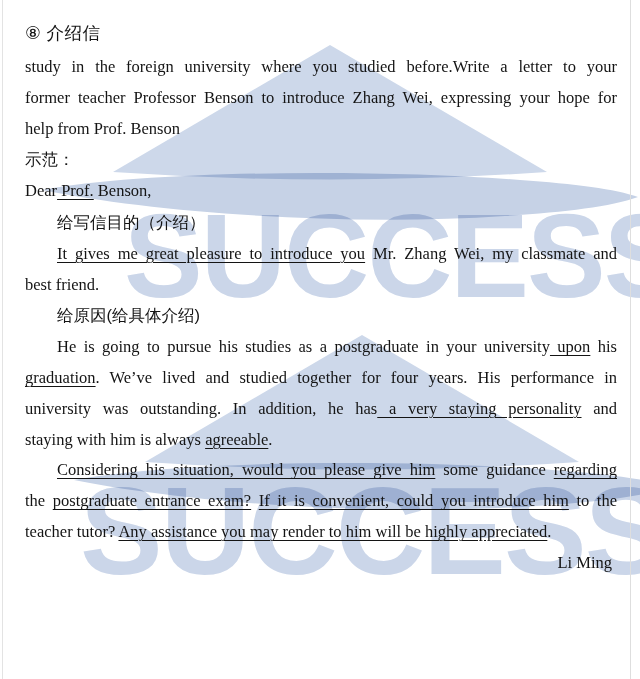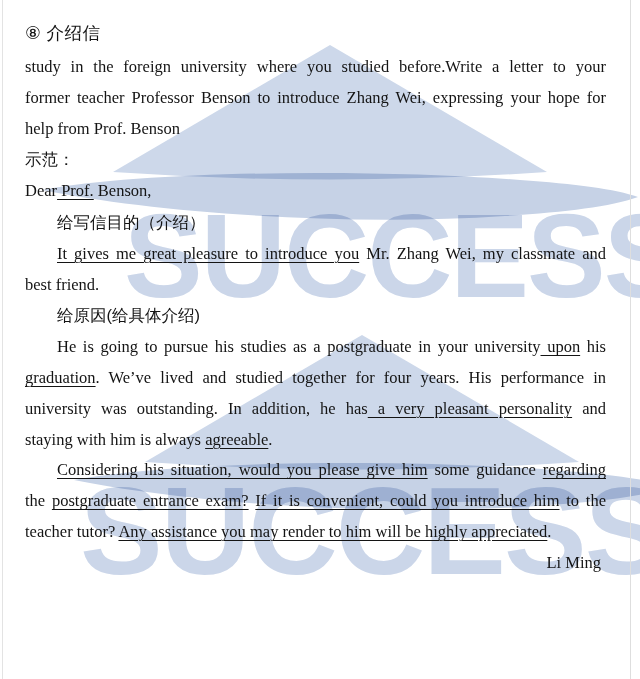--- a/index.html
+++ b/index.html
@@ -5,21 +5,21 @@
   html,body{margin:0;padding:0;}
   body{
     width:640px;height:679px;position:relative;overflow:hidden;
     background:#ffffff;color:#141414;
     font-family:"Liberation Serif","DejaVu Serif",serif;
   }
   .edge{position:absolute;top:0;bottom:0;width:1px;z-index:3;}
   .edge-l{left:2px;background:#e3e3e3;}
   .edge-r{left:630px;background:#dedede;}
   .watermark{position:absolute;top:0;left:0;z-index:0;}
-  .doc{position:absolute;inset:0;z-index:1;padding:15px 34px 0 25px;}
+  .doc{position:absolute;inset:0;z-index:1;padding:15px 23px 0 25px;}
   .heading{
     font-family:"Liberation Sans","DejaVu Sans",sans-serif;
     font-size:17.5px;line-height:37px;letter-spacing:0.5px;
   }
   .line{font-size:16.5px;line-height:30.8px;}
   .j{text-align:justify;text-align-last:justify;}
   .r{text-align:right;}
   .ind{text-indent:32px;}
   .pr5{padding-right:5px;}
   .cn{font-family:"Liberation Sans","DejaVu Sans",sans-serif;}
@@ -54,19 +54,19 @@
   <div class="line j"><span>former teacher Professor Benson to introduce Zhang Wei, expressing your hope for</span></div>
   <div class="line"><span>help from Prof. Benson</span></div>
   <div class="line"><span class="cn">示范：</span></div>
   <div class="line"><span>Dear</span><span class="u"> Prof.</span><span> Benson,</span></div>
   <div class="line ind"><span class="cn">给写信目的（介绍）</span></div>
   <div class="line j ind"><span class="u">It gives me great pleasure to introduce you</span><span> Mr. Zhang Wei, my classmate and</span></div>
   <div class="line"><span>best friend.</span></div>
   <div class="line ind"><span class="cn">给原因(给具体介绍)</span></div>
   <div class="line j ind"><span>He is going to pursue his studies as a postgraduate in your university</span><span class="u"> upon</span><span> his</span></div>
   <div class="line j"><span class="u">graduation</span><span>. We’ve lived and studied together for four years. His performance in</span></div>
-  <div class="line j"><span>university was outstanding. In addition, he has</span><span class="u"> a very pleasant personality</span><span> and</span></div>
+  <div class="line j"><span>university was outstanding. In addition, he has</span><span class="u"> a very staying personality</span><span> and</span></div>
   <div class="line"><span>staying with him is always </span><span class="u">agreeable</span><span>.</span></div>
   <div class="line j ind"><span class="u">Considering his situation, would you please give him</span><span> some guidance </span><span class="u">regarding</span></div>
   <div class="line j"><span>the </span><span class="u">postgraduate entrance exam?</span><span> </span><span class="u">If it is convenient, could you introduce him</span><span> to the</span></div>
   <div class="line"><span>teacher tutor? </span><span class="u">Any assistance you may render to him will be highly appreciated</span><span>.</span></div>
   <div class="line r pr5"><span>Li Ming</span></div>
 </div>
 
 </body></html>

